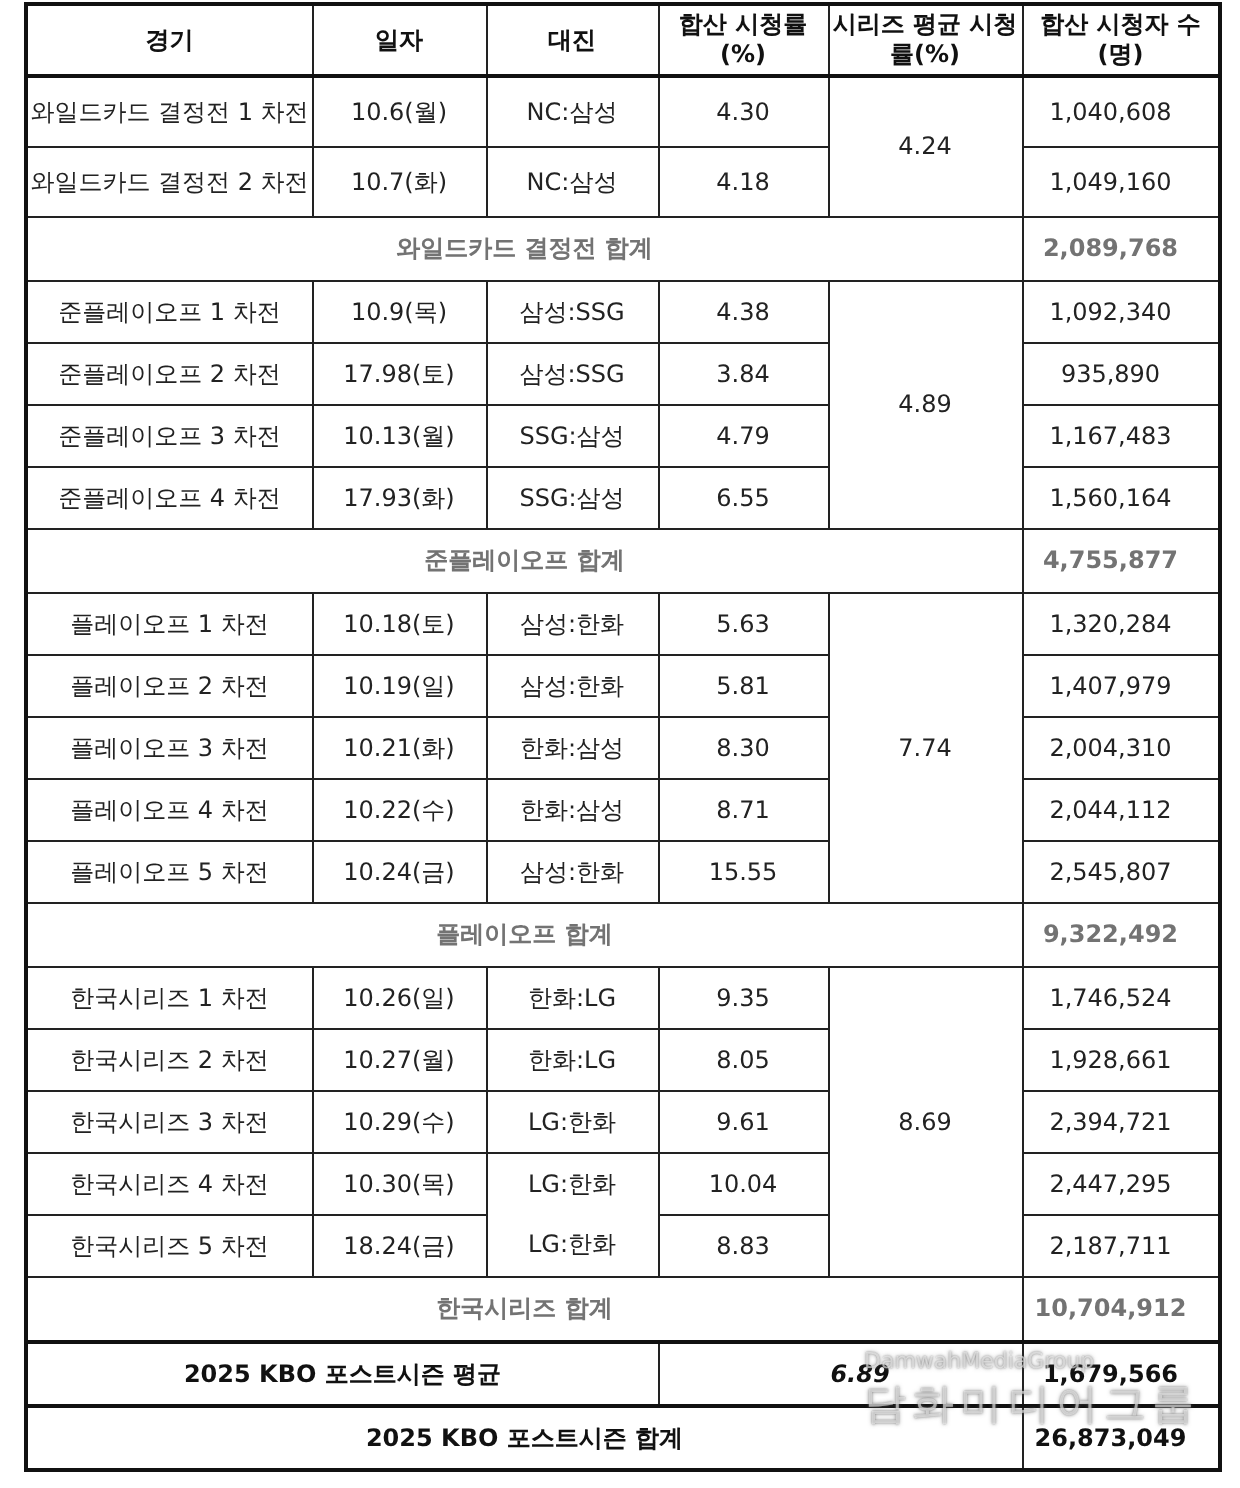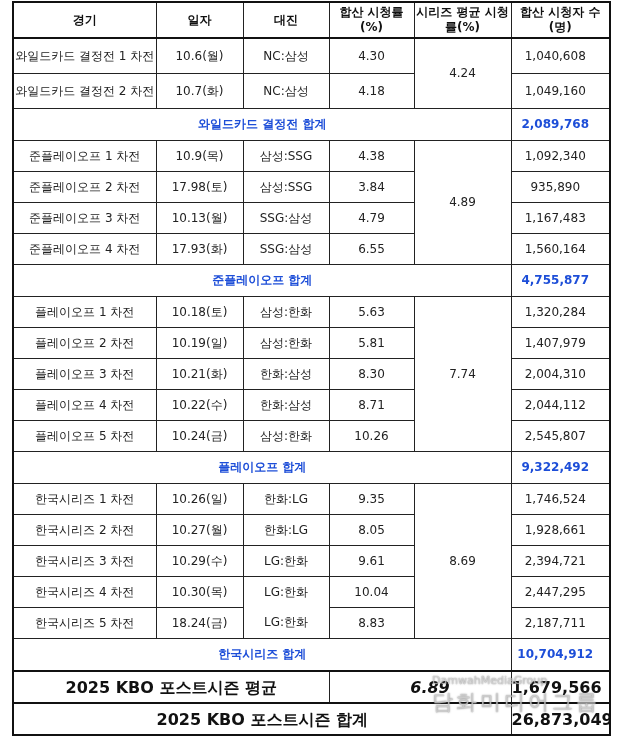--- a/index.html
+++ b/index.html
@@ -40,27 +40,27 @@
       color: #111111;
       height: 34px;
       border-bottom: 2px solid #111111;
       font-size: 12px;
       white-space: normal;
     }
     tr.game td { height: 30px; }
     tr.game.tall td { height: 34px; }
     tr.game.tall td.name { white-space: normal; line-height: 16px; }
     td.num { text-align: left; padding-right: 10px !important; }
-    tr.subtotal td { height: 31px; font-weight: bold; color: #1d4ed8; }
+    tr.subtotal td { height: 31px; font-weight: bold; color: #737373; }
     tr.summary td {
       height: 30px;
       font-weight: bold;
       color: #111111;
       border-top: 2px solid #111111;
-      font-size: 16px;
+      font-size: 12px;
     }
     td.nobottom { border-bottom: none !important; }
     td.notop { border-top: none !important; }
     td.avg689 { text-align: center; }
     td.avg689 span { position: relative; left: 10px; font-style: italic; }
 
     .watermark {
       position: absolute;
       left: 432px;
       top: 674px;
@@ -187,21 +187,21 @@
       <td>플레이오프 4 차전</td>
       <td>10.22(수)</td>
       <td>한화:삼성</td>
       <td>8.71</td>
       <td class="num">2,044,112</td>
     </tr>
     <tr class="game">
       <td>플레이오프 5 차전</td>
       <td>10.24(금)</td>
       <td>삼성:한화</td>
-      <td>10.26</td>
+      <td>15.55</td>
       <td class="num">2,545,807</td>
     </tr>
     <tr class="subtotal">
       <td colspan="5">플레이오프 합계</td>
       <td class="num">9,322,492</td>
     </tr>
 
     <tr class="game">
       <td>한국시리즈 1 차전</td>
       <td>10.26(일)</td>

